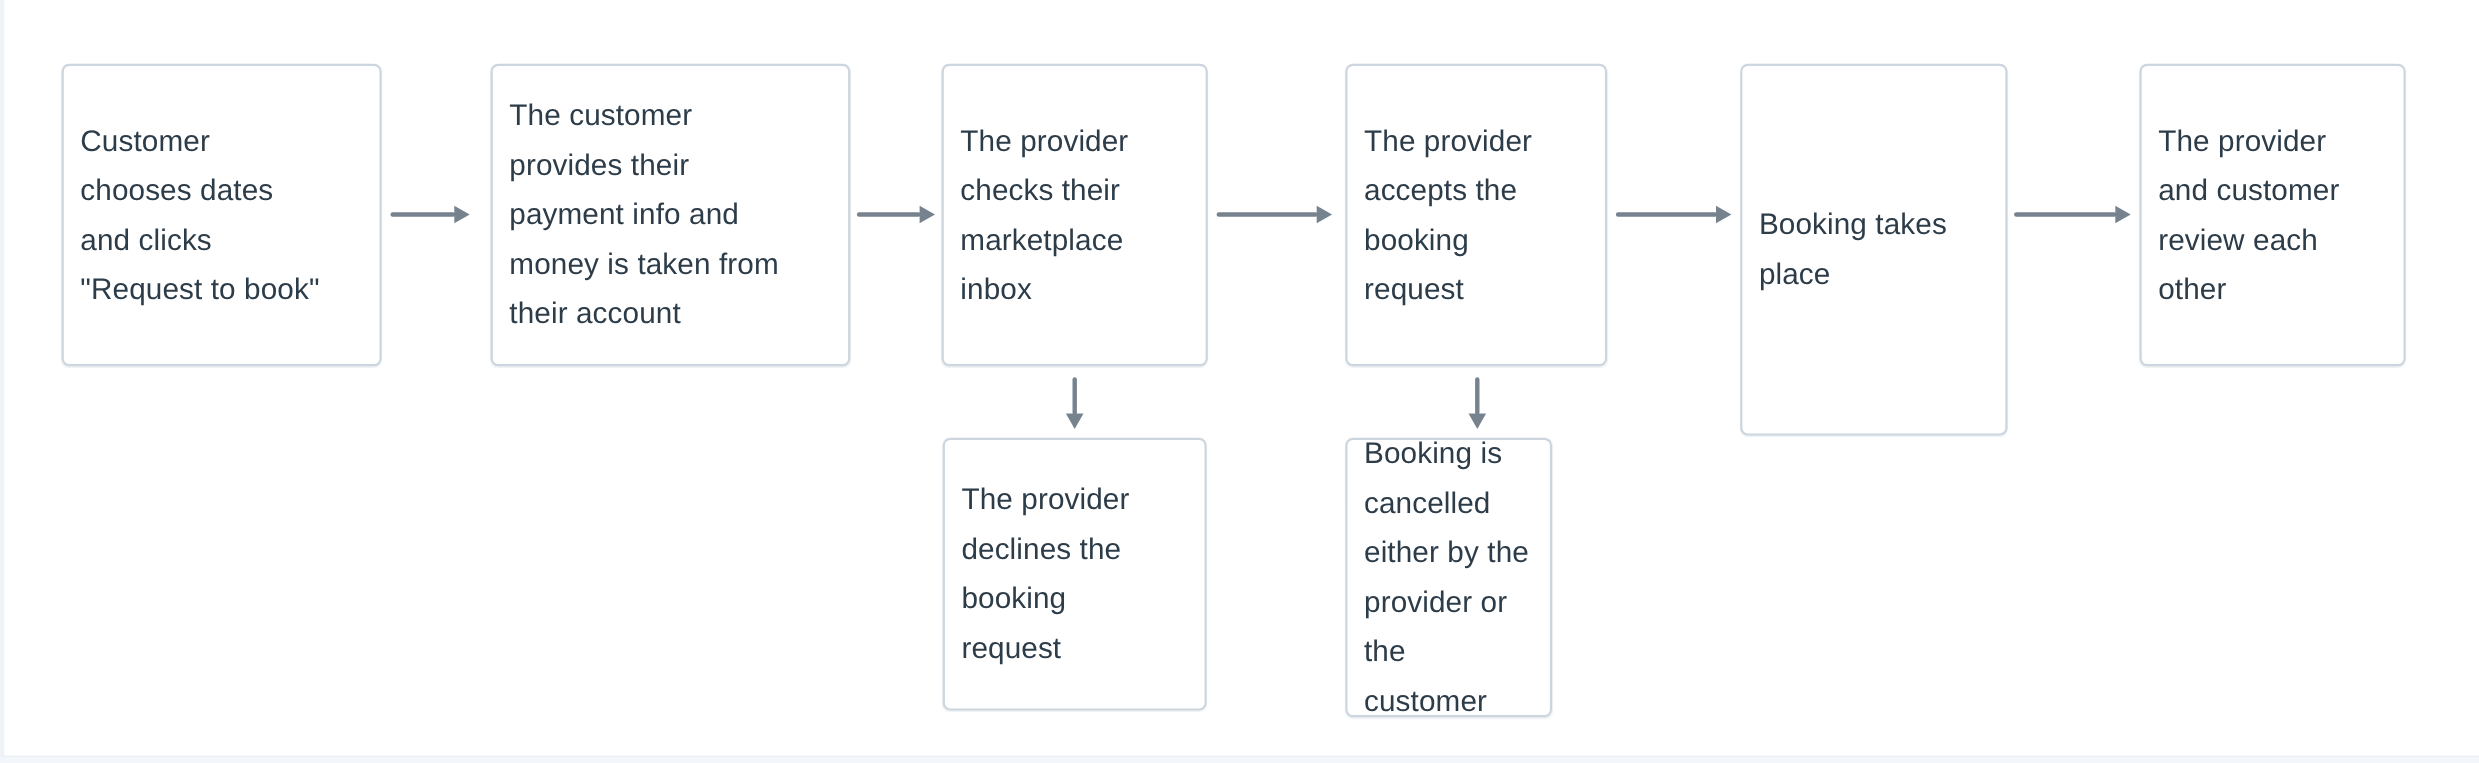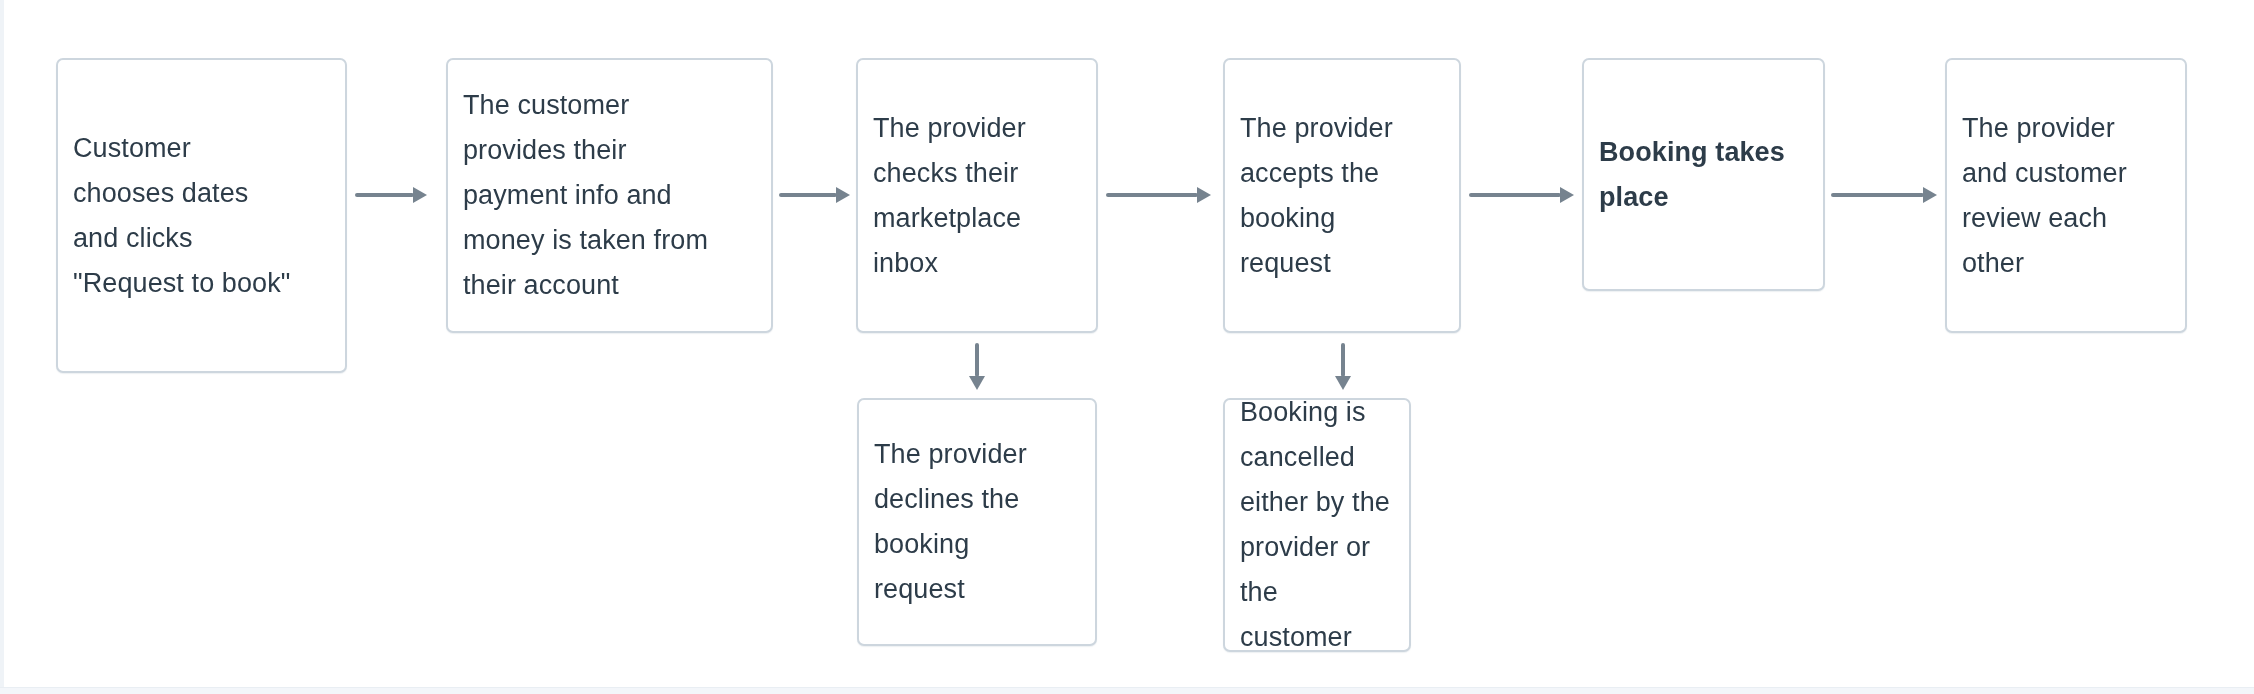--- a/index.html
+++ b/index.html
@@ -65,21 +65,21 @@
   }
 </style>
 </head>
 <body>
 
 <div class="canvas">
 
   <div class="edge-strip-left"></div>
   <div class="edge-strip-bottom"></div>
 
-  <div class="node" style="left:56px;  top:58px; width:291px; height:315px;">
+  <div class="node" style="left:56px;  top:58px; width:291px; height:275px;">
     <span class="label">Customer
 chooses dates
 and clicks
 "Request to book"</span>
   </div>
 
   <div class="node" style="left:446px; top:58px; width:327px; height:275px;">
     <span class="label">The customer
 provides their
 payment info and
@@ -94,21 +94,21 @@
 inbox</span>
   </div>
 
   <div class="node" style="left:1223px; top:58px; width:238px; height:275px;">
     <span class="label">The provider
 accepts the
 booking
 request</span>
   </div>
 
-  <div class="node" style="left:1582px; top:58px; width:243px; height:233px;font-weight:bold;">
+  <div class="node" style="left:1582px; top:58px; width:243px; height:338px;">
     <span class="label">Booking takes
 place</span>
   </div>
 
   <div class="node" style="left:1945px; top:58px; width:242px; height:275px;">
     <span class="label">The provider
 and customer
 review each
 other</span>
   </div>

